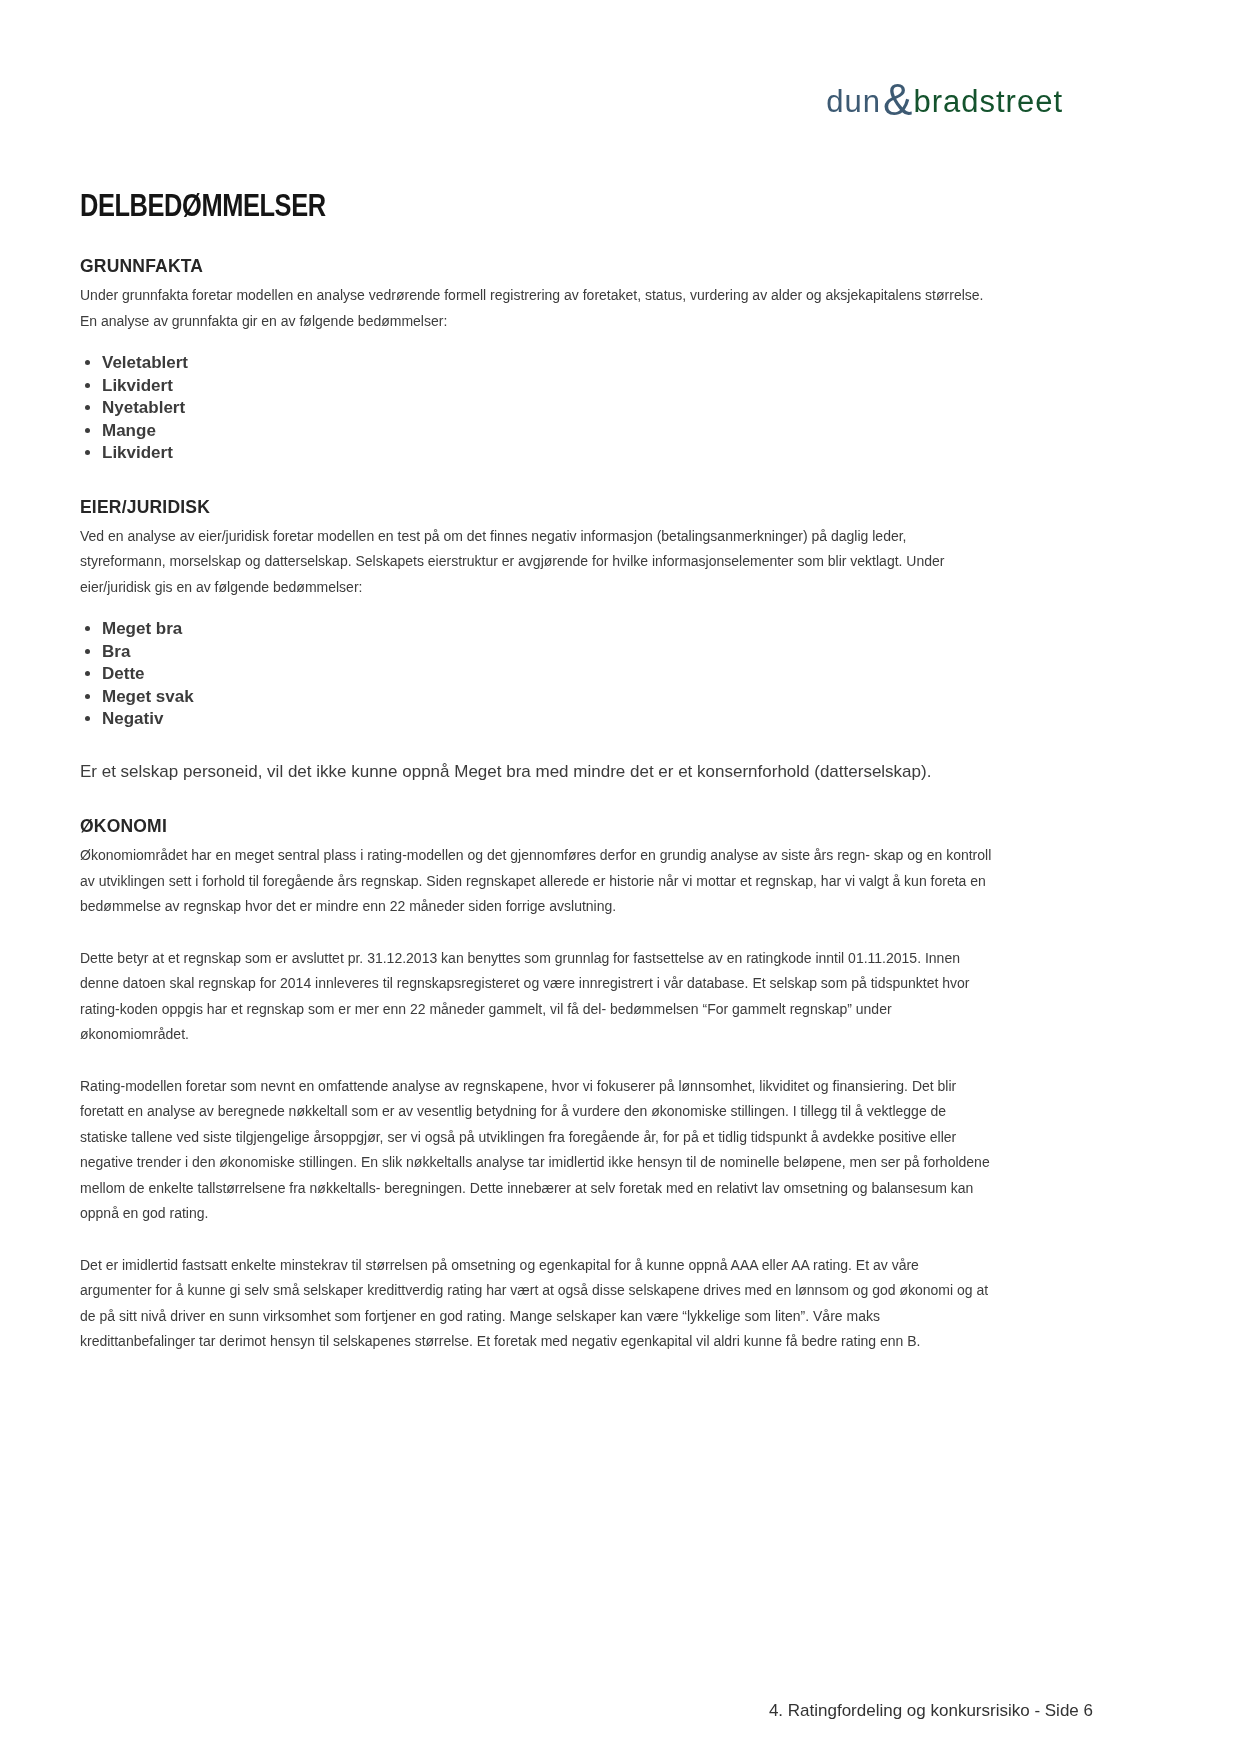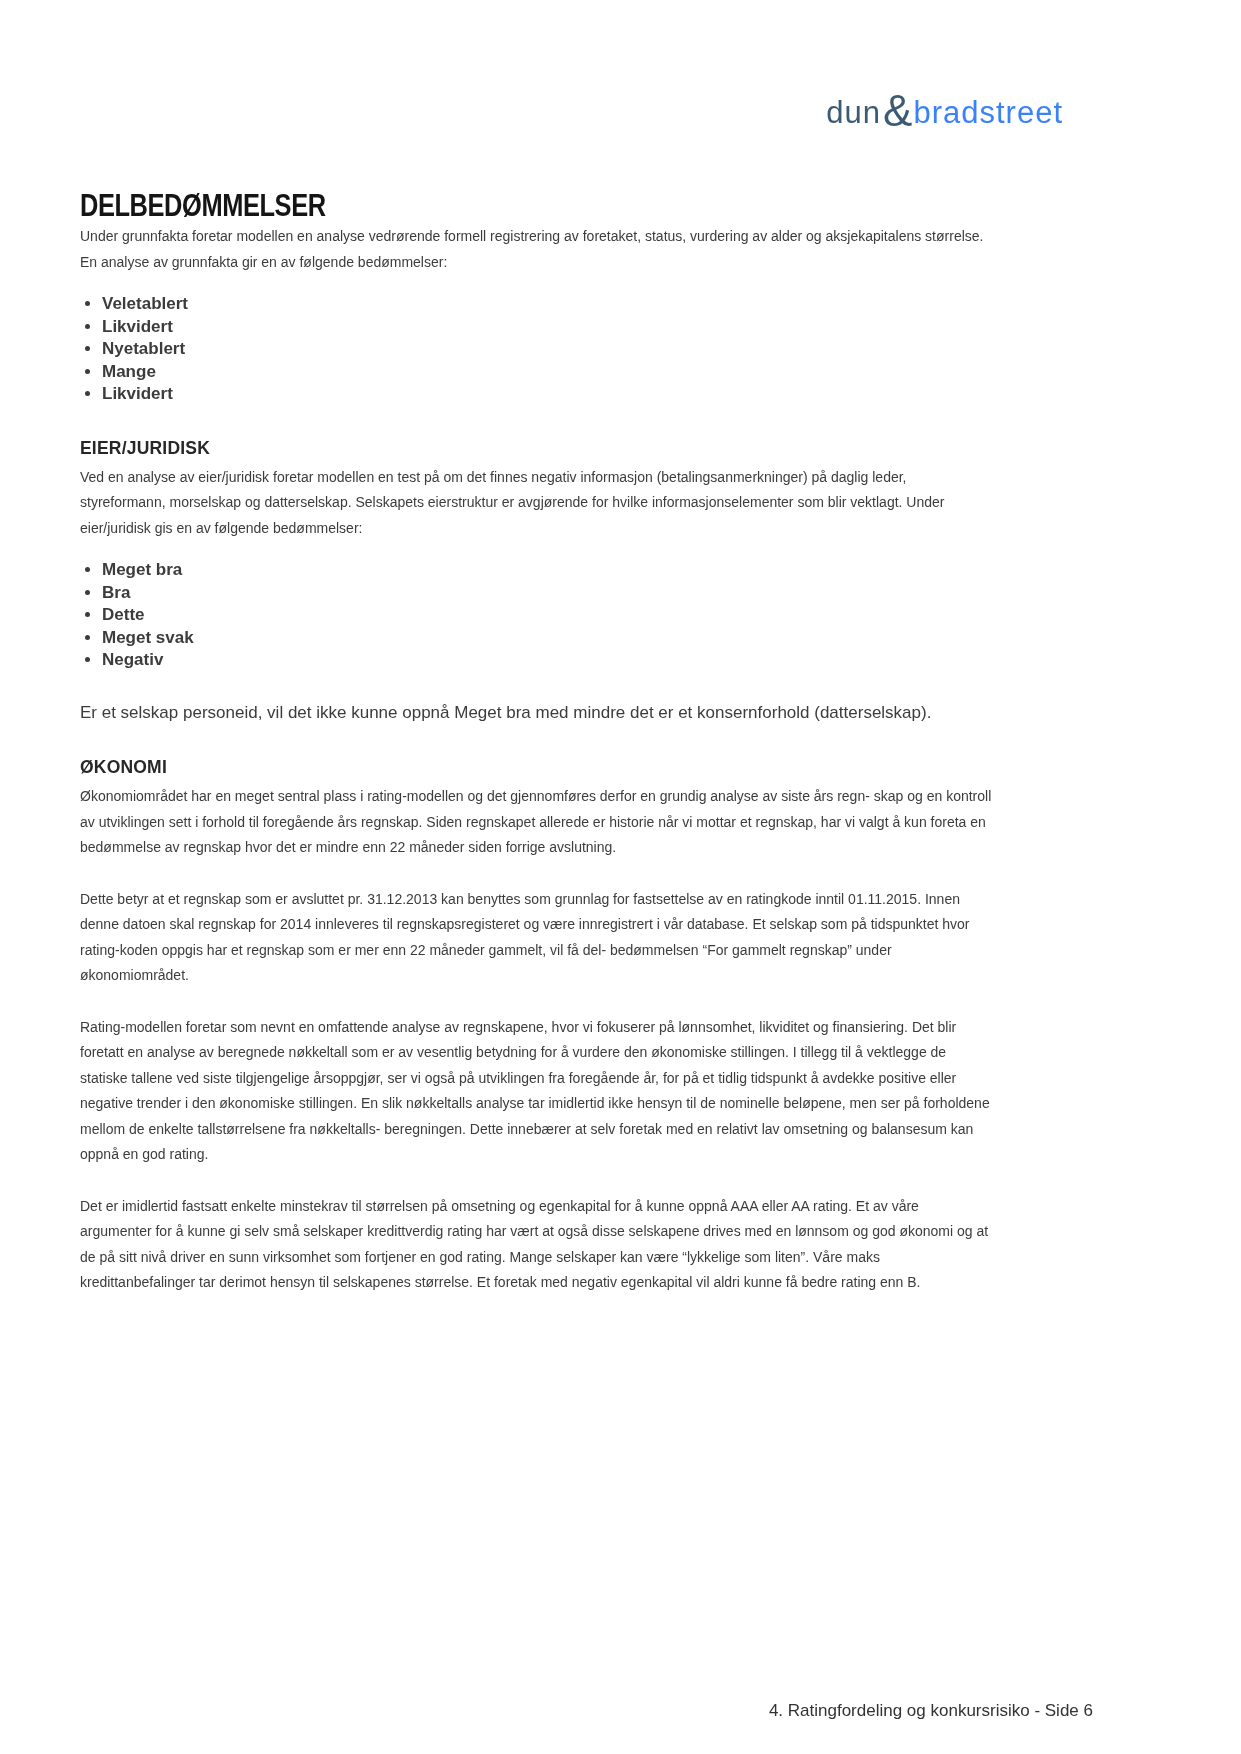--- a/index.html
+++ b/index.html
@@ -9,21 +9,21 @@
     height: 1754px;
     background: #ffffff;
     font-family: "Liberation Sans", sans-serif;
     color: #3c3c3c;
     overflow: hidden;
   }
 
   
   .logo {
     position: absolute;
-    top: 83px;
+    top: 72px;
     right: 178px;
     display: flex;
     align-items: baseline;
     white-space: nowrap;
     font-family: "Liberation Sans", sans-serif;
   }
   .logo-dun {
     font-size: 31px;
     font-weight: 500;
     letter-spacing: 1px;
@@ -34,21 +34,21 @@
     font-weight: 400;
     color: #3d5a73;
     margin: 0 1px 0 2px;
     position: relative;
     top: 3px;
   }
   .logo-brad {
     font-size: 31px;
     font-weight: 500;
     letter-spacing: 1px;
-    color: #3b82f6;
+    color: #14532d;
   }
 
   
   .content {
     position: absolute;
     left: 80px;
     top: 0;
     width: 912px;
   }
 
@@ -116,20 +116,21 @@
     <span class="logo-dun">dun</span>
     <span class="logo-amp">&amp;</span>
     <span class="logo-brad">bradstreet</span>
   </div>
 
   <div class="content">
 
     <h1 class="doc-title">DELBEDØMMELSER</h1>
 
     <section>
+      <h2 class="sec-heading">GRUNNFAKTA</h2>
       <p class="body-text tight">Under grunnfakta foretar modellen en analyse vedrørende formell registrering av foretaket, status, vurdering av alder og aksjekapitalens størrelse. En analyse av grunnfakta gir en av følgende bedømmelser:</p>
       <ul class="bullet-list">
         <li>Veletablert</li>
         <li>Likvidert</li>
         <li>Nyetablert</li>
         <li>Mange</li>
         <li>Likvidert</li>
       </ul>
     </section>
 

